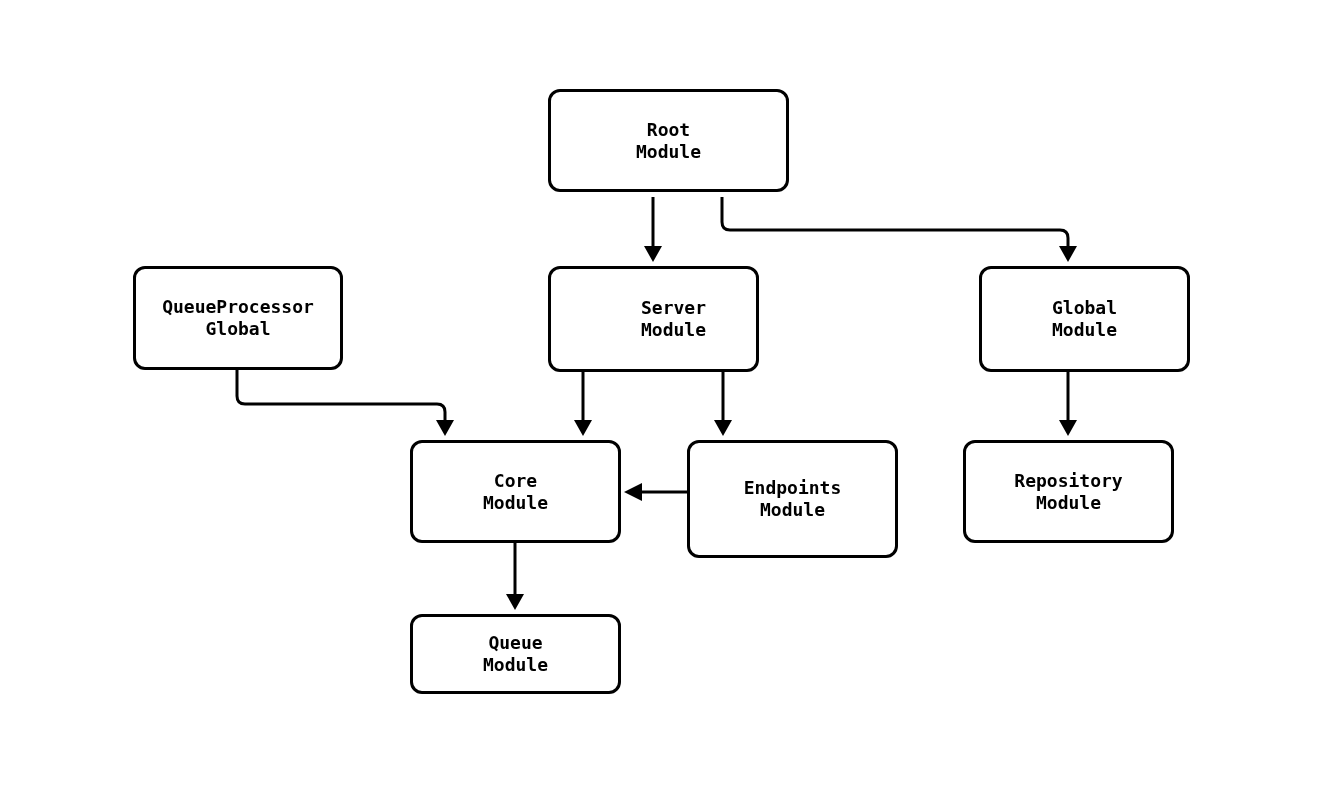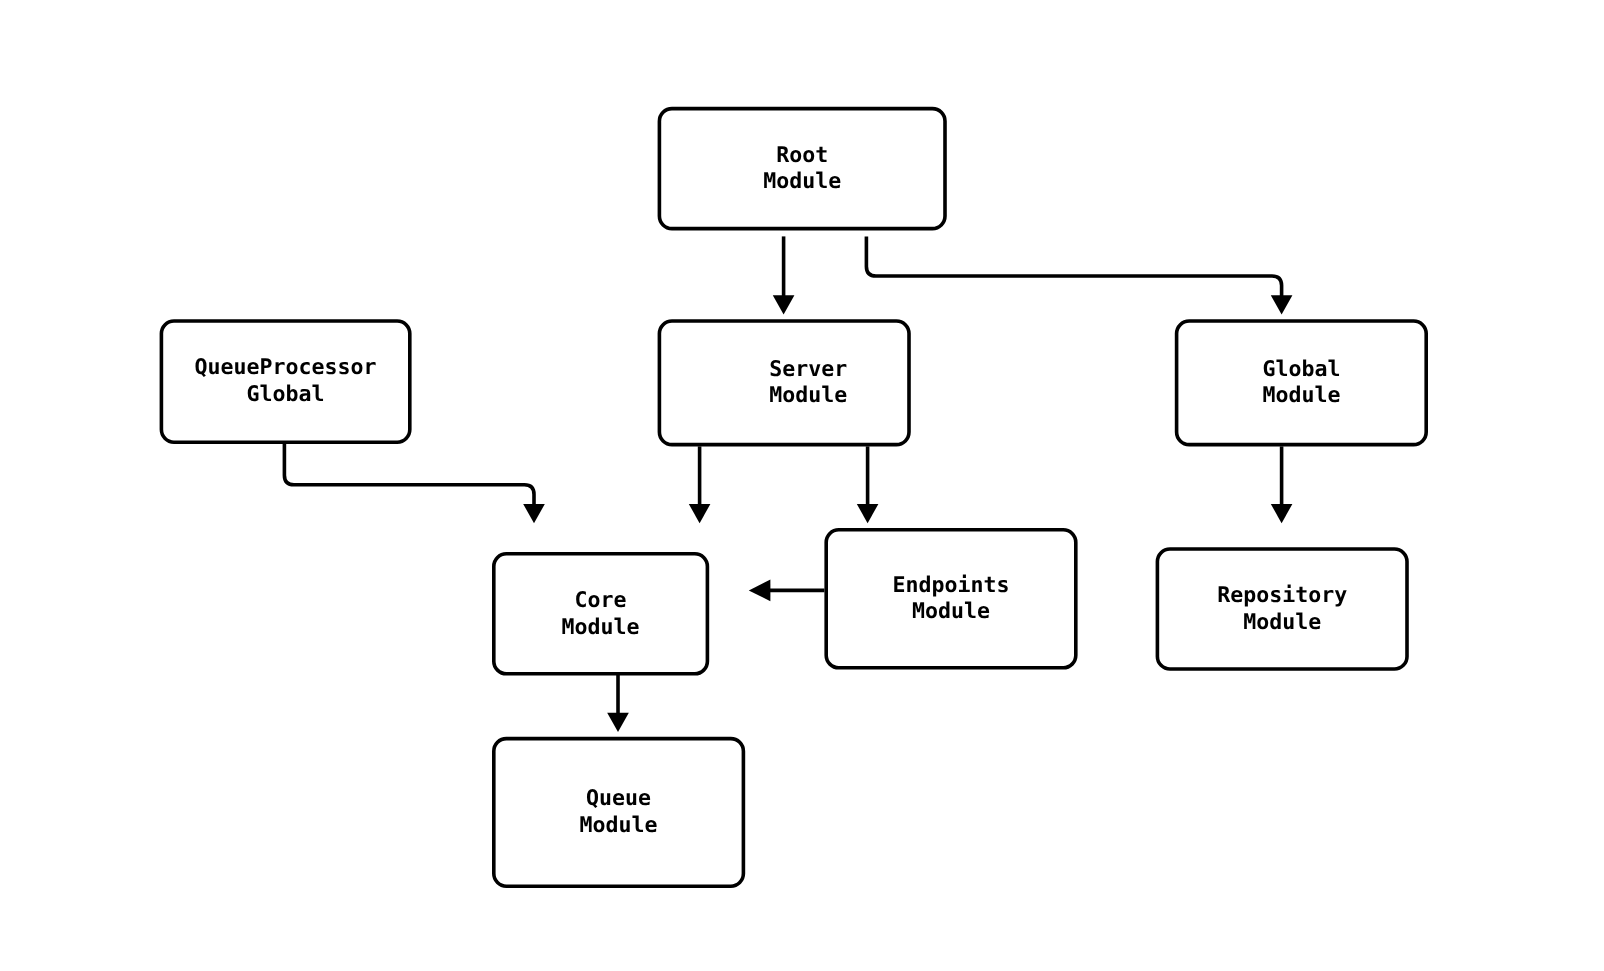--- a/index.html
+++ b/index.html
@@ -111,33 +111,33 @@
   <div class="node" style="left:548px; top:266px; width:211px; height:106px;padding-left:40px;">
     <div class="node-label">Server
 Module</div>
   </div>
 
   <div class="node" style="left:963px; top:266px; width:211px; height:106px;margin-left:16px;">
     <div class="node-label">Global
 Module</div>
   </div>
 
-  <div class="node" style="left:410px; top:440px; width:181px; height:103px;margin-top:20px;">
+  <div class="node" style="left:410px; top:440px; width:211px; height:103px;">
     <div class="node-label">Core
 Module</div>
   </div>
 
   <div class="node" style="left:687px; top:440px; width:211px; height:118px;">
     <div class="node-label">Endpoints
 Module</div>
   </div>
 
-  <div class="node" style="left:963px; top:440px; width:211px; height:103px;margin-top:16px;">
+  <div class="node" style="left:963px; top:440px; width:211px; height:103px;">
     <div class="node-label">Repository
 Module</div>
   </div>
 
-  <div class="node" style="left:410px; top:614px; width:211px; height:126px;">
+  <div class="node" style="left:410px; top:614px; width:211px; height:80px;">
     <div class="node-label">Queue
 Module</div>
   </div>
 
 </div>
 
 </body></html>

